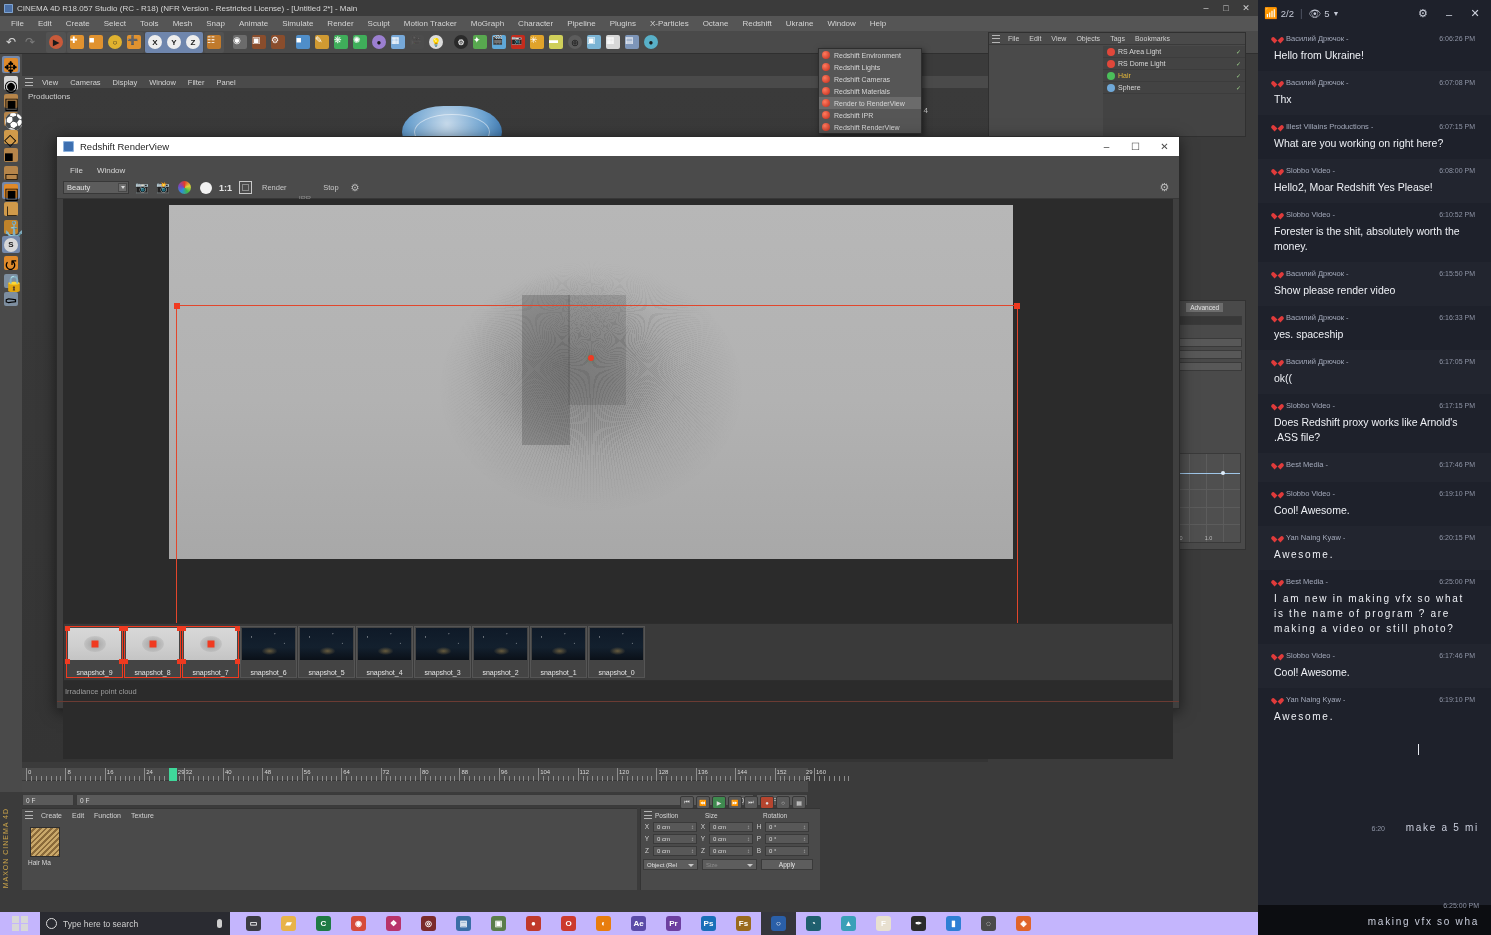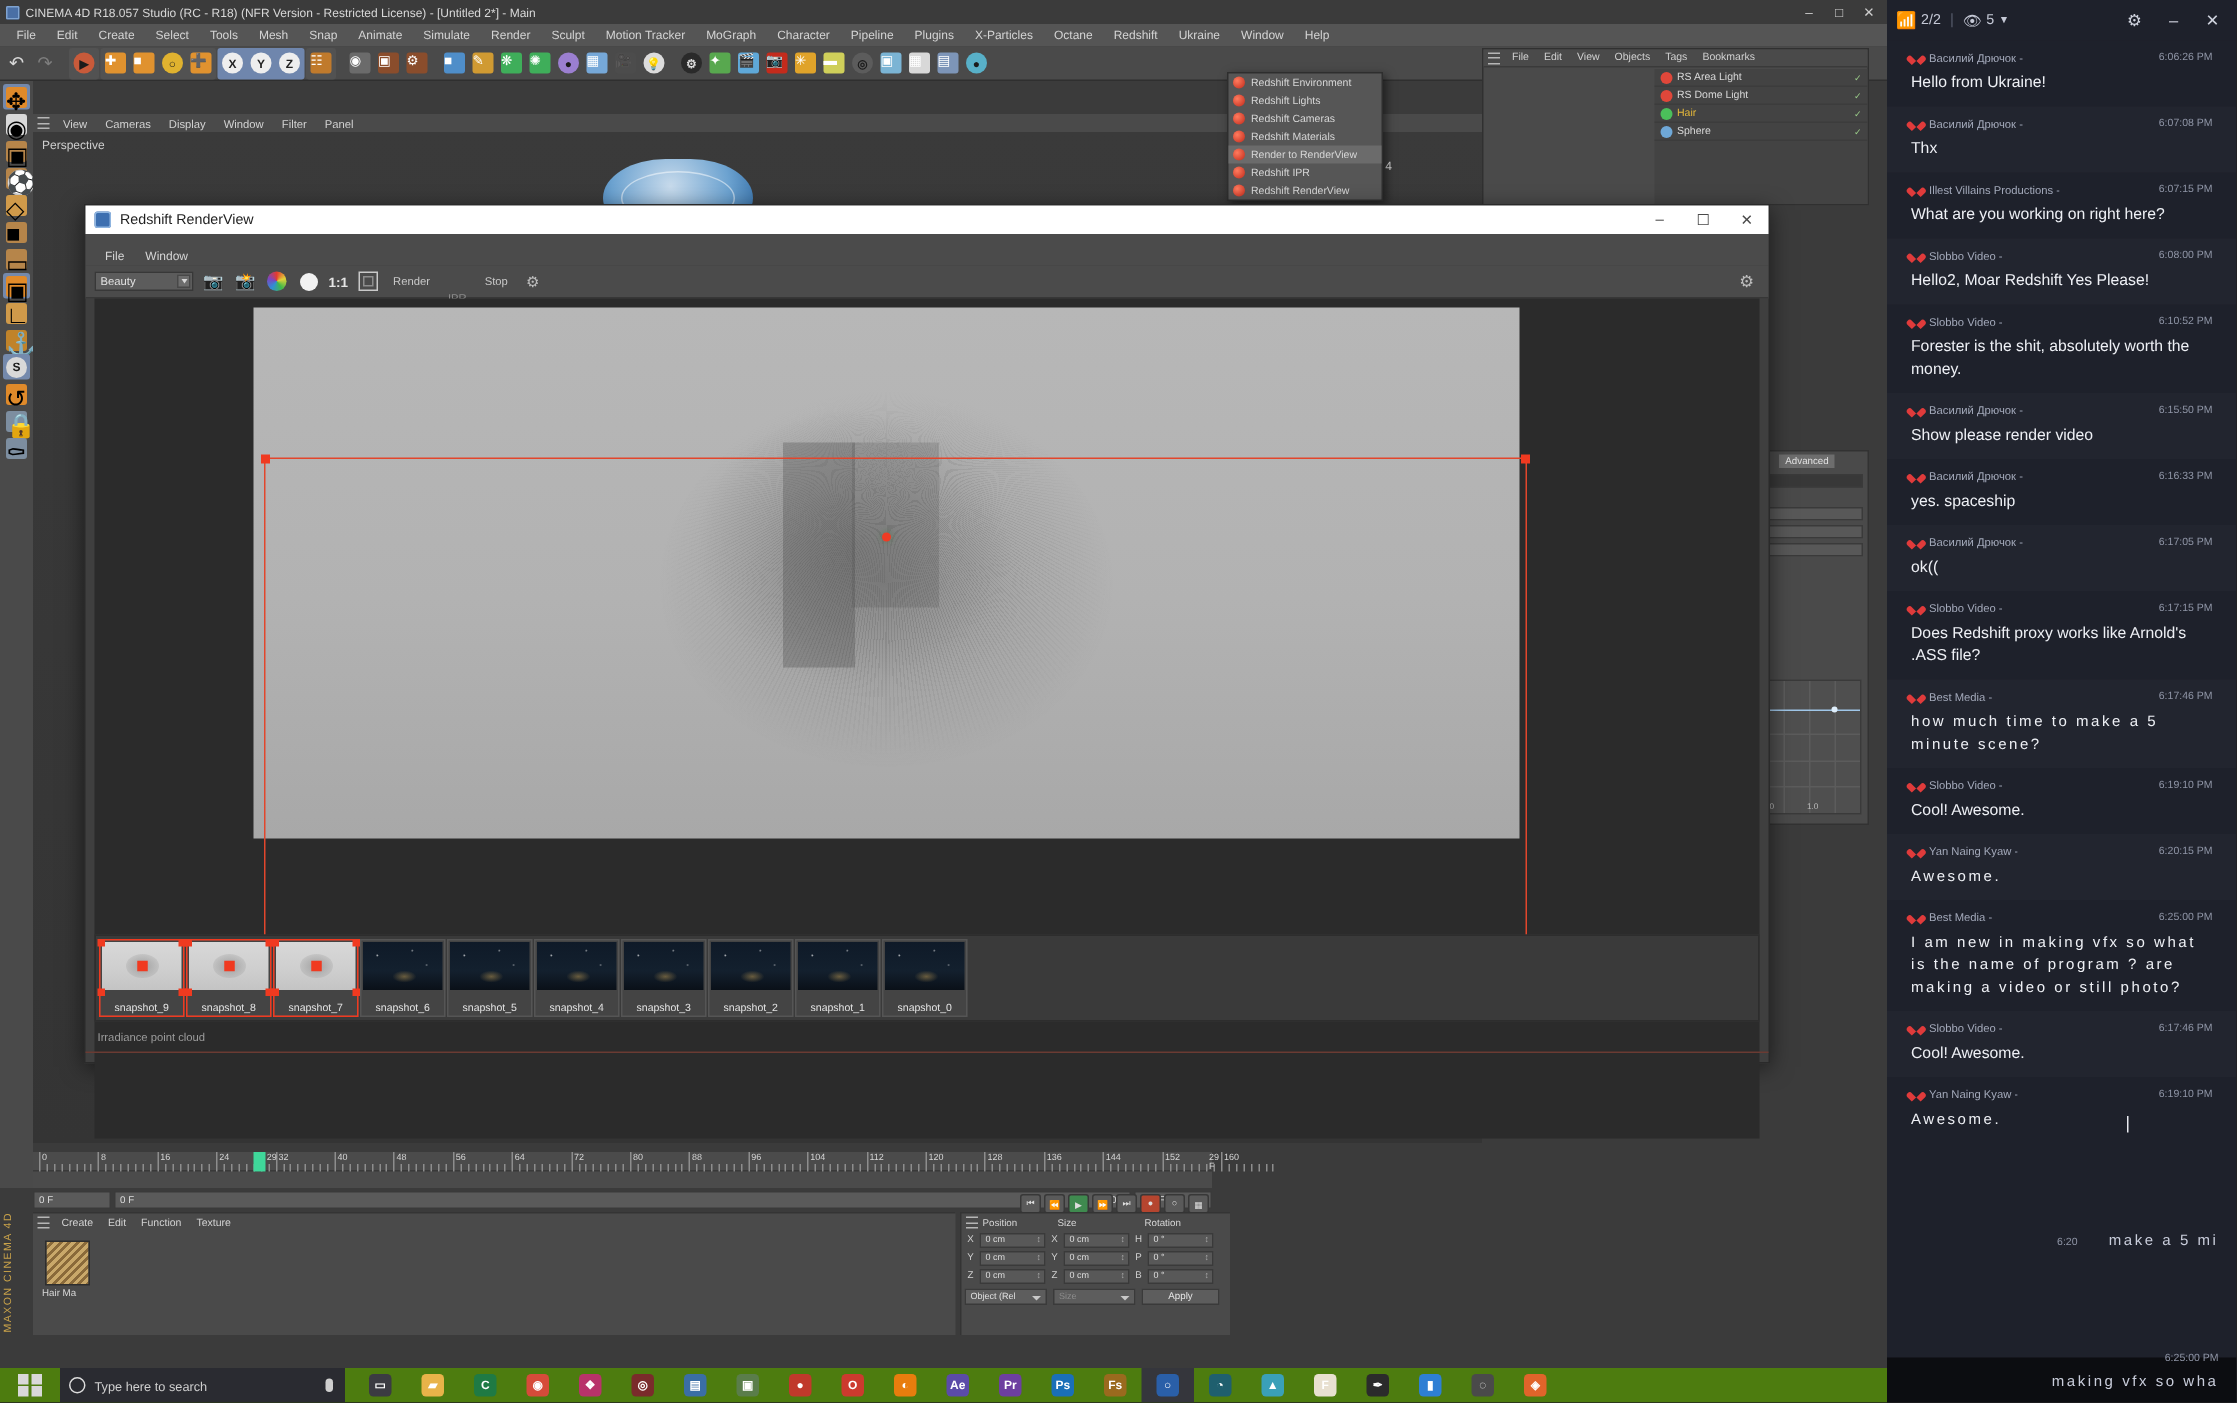--- a/index.html
+++ b/index.html
@@ -274,21 +274,21 @@
             text-overflow:ellipsis;text-align:right; }
   .time { margin-left:auto; font-size:7px; color:#8f95a6; white-space:nowrap; }
   .body { font-size:10.5px; line-height:15px; color:#eef0f5; }
   .body.wide { letter-spacing:1.7px; font-size:10px; }
   .ghost { position:absolute; font-size:10px; letter-spacing:1.7px; color:#c9cddb; }
   .ghost-time { position:absolute; font-size:7px; color:#8f95a6; }
   .chat-bottomfade { position:absolute; left:0; right:0; bottom:0; height:30px; background:#0c0d11; }
   .cursor-i { position:absolute; width:1px; height:11px; background:#e8eaf0; }
 
   
-  #taskbar { position:absolute; left:0; bottom:0; width:1258px; height:23px; background:#4d7c0f;
+  #taskbar { position:absolute; left:0; bottom:0; width:1258px; height:23px; background:#c4b5fd;
              display:flex; align-items:center; gap:0; }
   .tb-start { width:40px; height:23px; display:flex; align-items:center; justify-content:center; }
   .tb-start .w { display:grid; grid-template-columns:7px 7px; grid-template-rows:7px 7px; gap:1.5px; }
   .tb-start .w i { background:#d8d8d8; display:block; }
   .tb-search { width:190px; height:23px; background:#2a2b31; display:flex; align-items:center;
                gap:6px; padding:0 6px; position:relative; }
   .tb-search .o { width:11px; height:11px; border:1.5px solid #dcdcdc; border-radius:50%; }
   .tb-search .ph { font-size:8.5px; color:#cfcfcf; }
   .tb-search .mic { position:absolute; right:8px; width:5px; height:9px; border-radius:3px;
                     background:#cfcfcf; }
@@ -510,21 +510,21 @@
             <i></i>
           </div>
         <span class="vmi">View</span>
         <span class="vmi">Cameras</span>
         <span class="vmi">Display</span>
         <span class="vmi">Window</span>
         <span class="vmi">Filter</span>
         <span class="vmi">Panel</span>
       </div>
       <div class="vp-canvas">
-        <div class="vp-label">Perspective</div>
+        <div class="vp-label">Productions</div>
         <div class="vp-sphere">
           <div class="ball"></div>
           <div class="wire"></div>
         </div>
         <div class="vp-moveinfo">Move 4</div>
         <div class="vp-axis" style="left:40px;top:70px;height:40px;background:#6fbf4a;"></div>
       </div>
     </div>
 
     <div class="objmgr">
@@ -1135,21 +1135,20 @@
             <span class="time">6:17:15 PM</span>
           </div>
           <div class="body">Does Redshift proxy works like Arnold's .ASS file?</div>
         </div>
         <div class="msg alt">
           <div class="msg-hdr">
             <span class="heart"></span>
             <span class="author">Best Media -</span>
             <span class="time">6:17:46 PM</span>
           </div>
-          <div class="body wide">how much time to make a 5 minute scene?</div>
         </div>
         <div class="msg">
           <div class="msg-hdr">
             <span class="heart"></span>
             <span class="author">Slobbo Video -</span>
             <span class="time">6:19:10 PM</span>
           </div>
           <div class="body">Cool! Awesome.</div>
         </div>
         <div class="msg alt">

